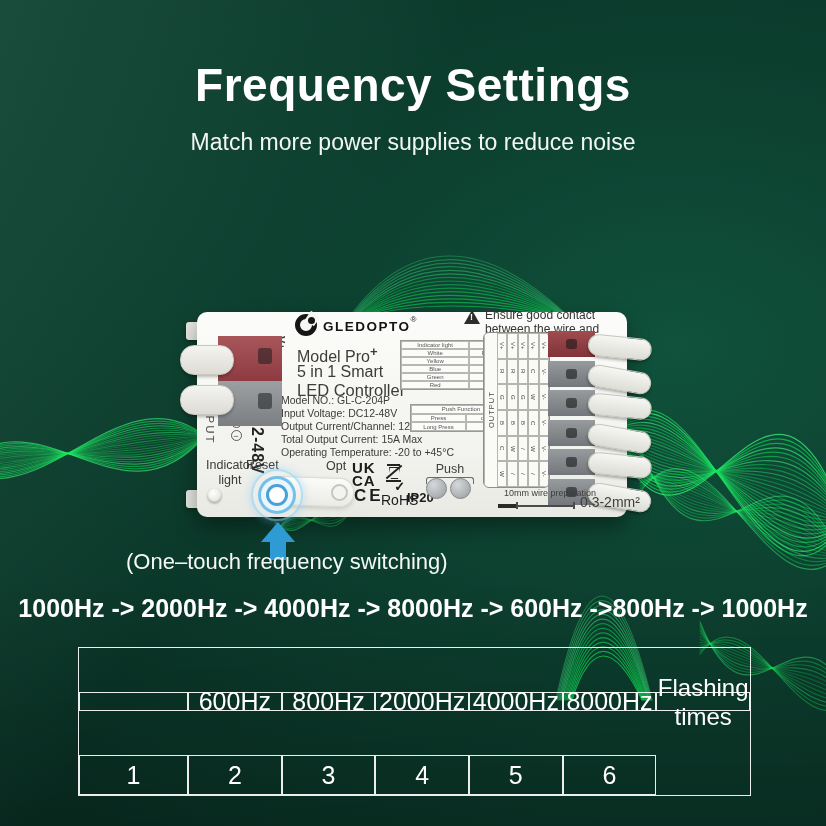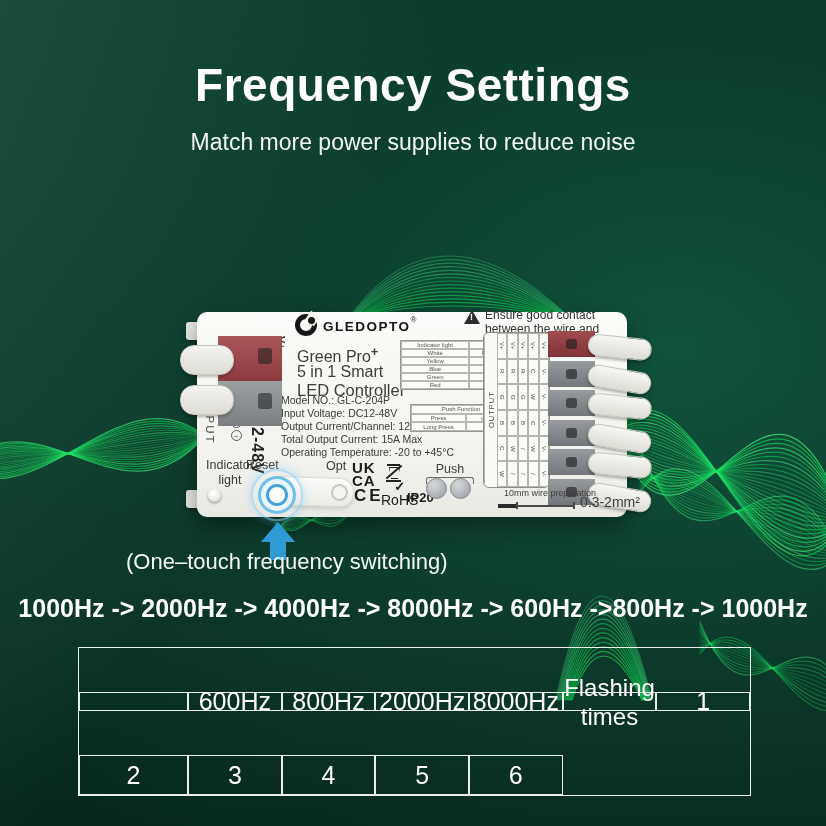--- a/index.html
+++ b/index.html
@@ -280,21 +280,21 @@
       <div class="pol-dot"></div>
       <div class="pol-c">−</div>
     </div>
 
     <div class="dtext vtext" style="left:68px;top:92px;font-size:16px;font-weight:700;color:#242424;letter-spacing:1px;">DC12-48V</div>
 
     <div class="logo-row">
       <div class="logo-g"></div>
       <div><span class="brand">GLEDOPTO</span><span class="regmark">®</span></div>
     </div>
-    <div class="pname" style="top:44px;font-size:16px;"><span>Green Pro</span><span class="sup">+</span></div>
+    <div class="pname" style="top:44px;font-size:16px;"><span>Model Pro</span><span class="sup">+</span></div>
     <div class="pname" style="top:63px;font-size:16px;">5 in 1 Smart</div>
     <div class="pname" style="top:81px;font-size:16.5px;">LED Controller</div>
 
     <div class="specs">
       <div>Model NO.: GL-C-204P</div>
       <div>Input Voltage: DC12-48V</div>
       <div>Output Current/Channel: 12A Max</div>
       <div>Total Output Current: 15A Max</div>
       <div>Operating Temperature: -20 to +45°C</div>
     </div>
@@ -432,20 +432,21 @@
     <div class="stem" style="background: rgb(47, 155, 212);"></div>
   </div>
   <div class="caption">(One–touch frequency switching)</div>
   <div class="sequence">1000Hz -&gt; 2000Hz -&gt; 4000Hz -&gt; 8000Hz -&gt; 600Hz -&gt;800Hz -&gt; 1000Hz</div>
 
   <div class="ftable" id="ftable">
       <div class="fcell"></div>
       <div class="fcell">600Hz</div>
       <div class="fcell">800Hz</div>
       <div class="fcell">2000Hz</div>
+      <div class="fcell">4000Hz</div>
       <div class="fcell">8000Hz</div>
       <div class="fcell lbl">Flashing times</div>
       <div class="fcell">1</div>
       <div class="fcell">2</div>
       <div class="fcell">3</div>
       <div class="fcell">4</div>
       <div class="fcell">5</div>
       <div class="fcell">6</div>
     </div>
 

